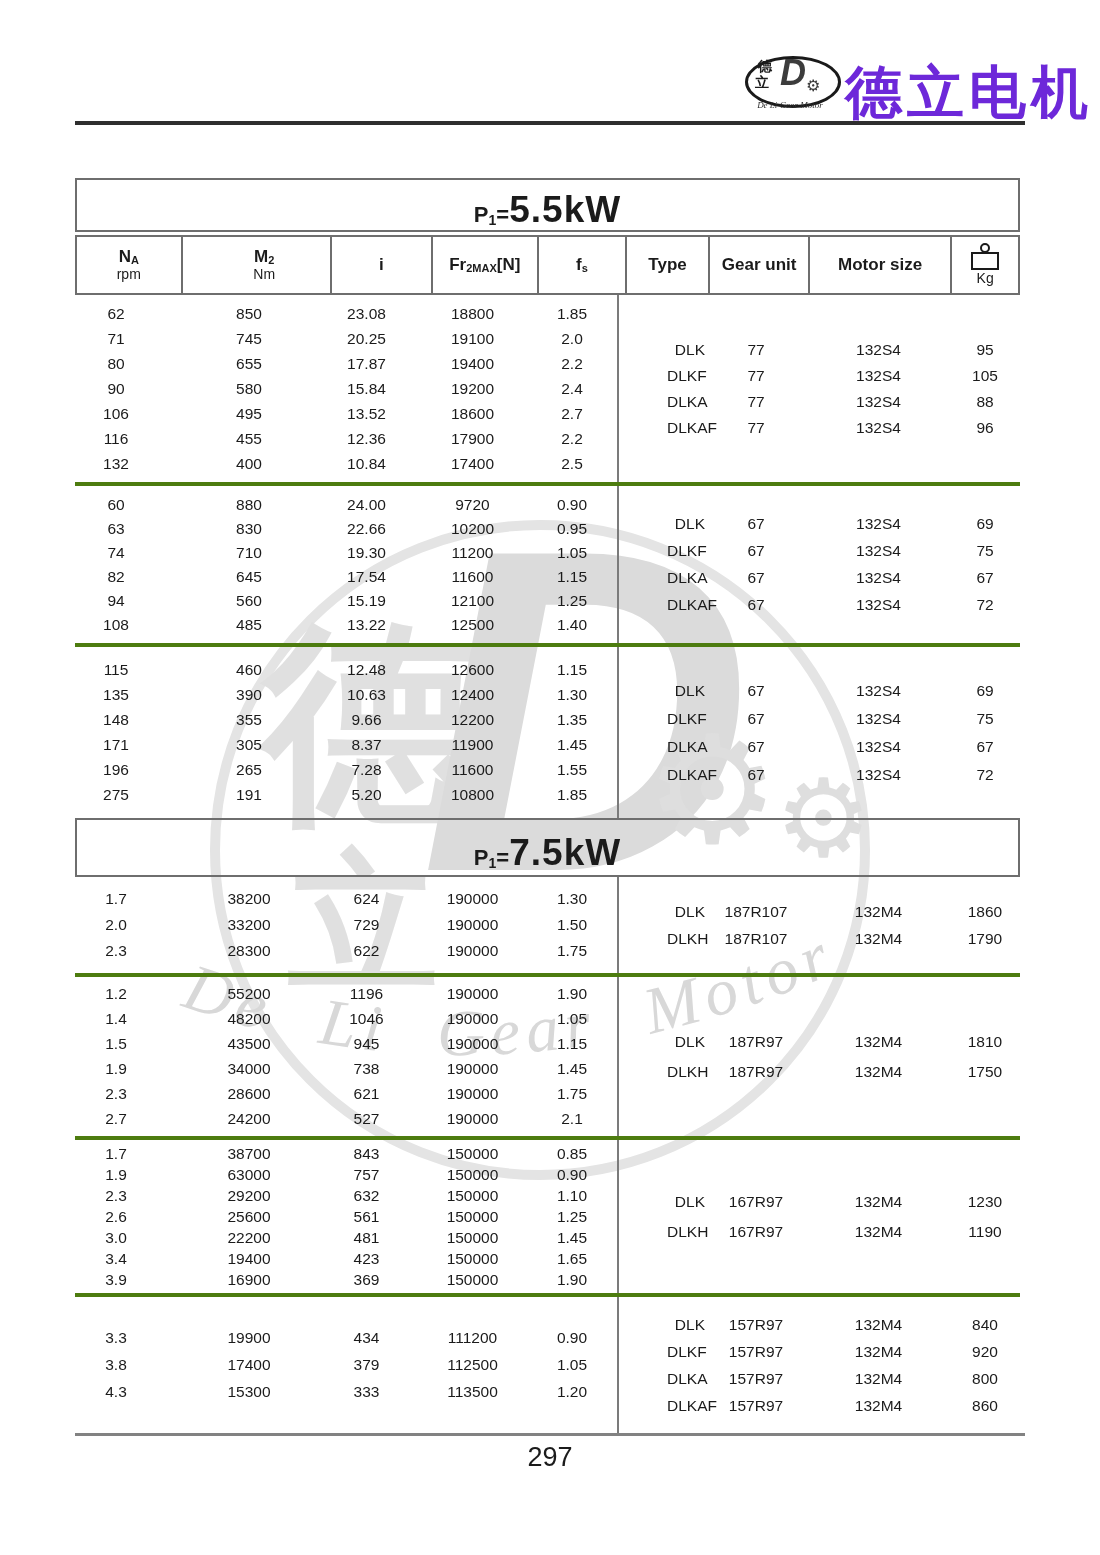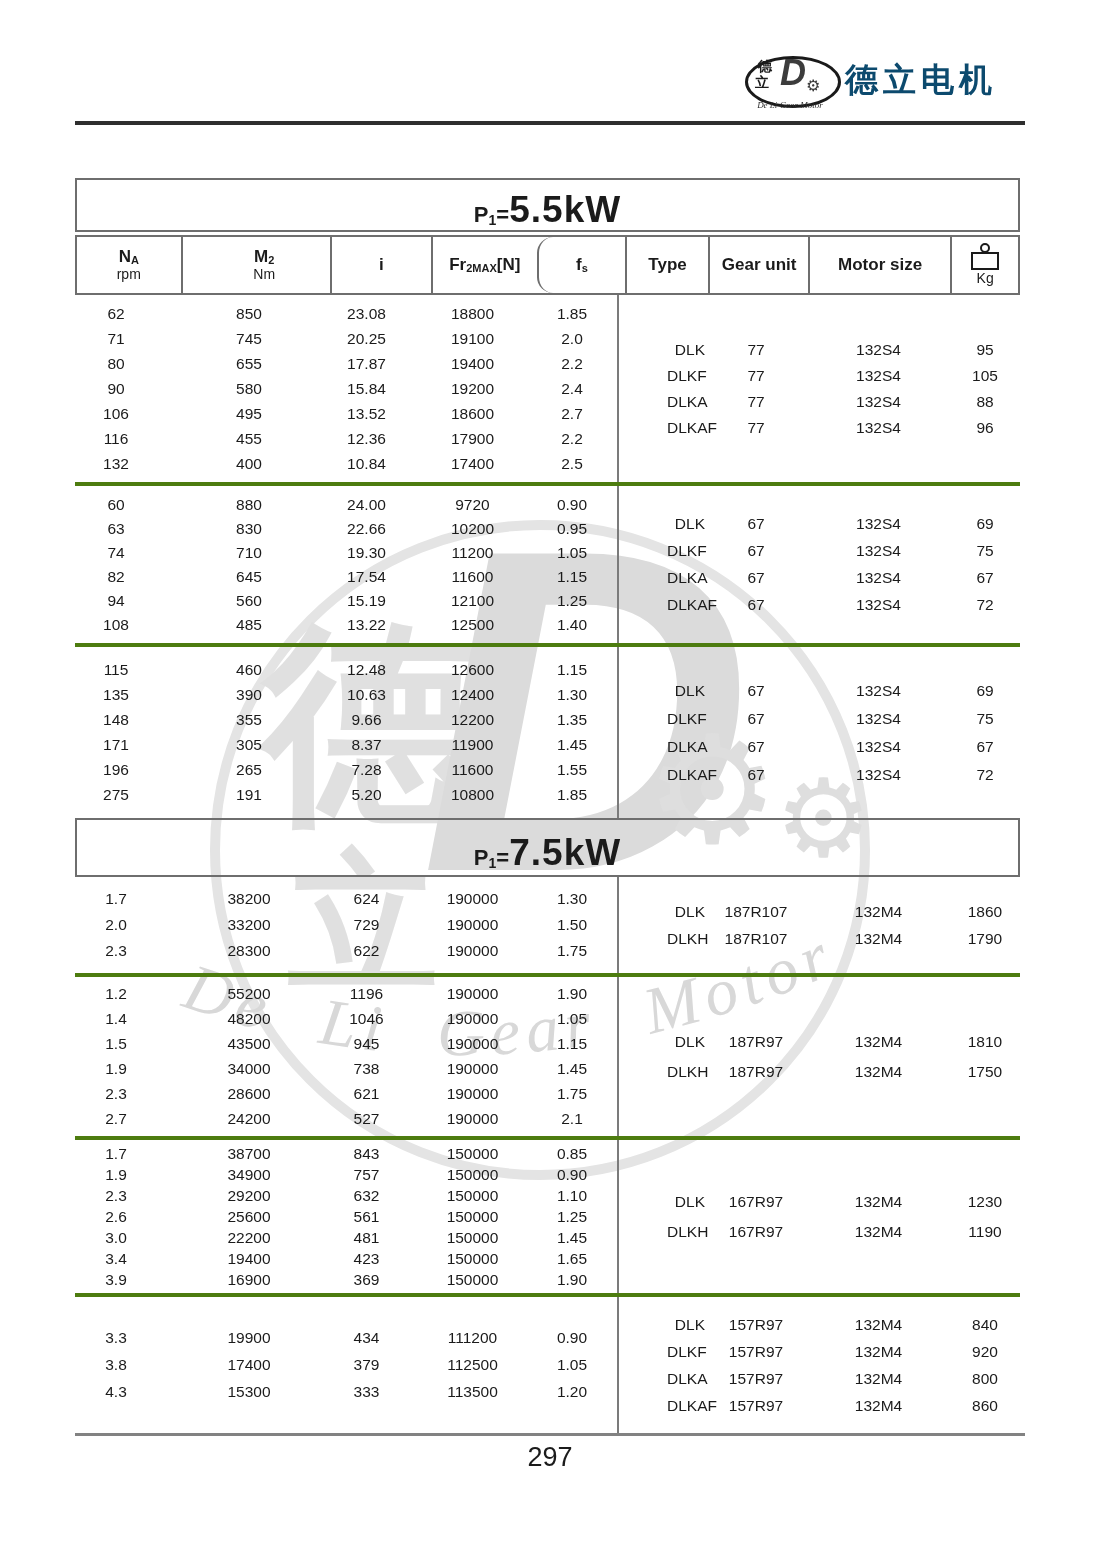--- a/index.html
+++ b/index.html
@@ -35,43 +35,43 @@
     font-family:"Liberation Serif","DejaVu Serif",serif;font-weight:bold;}
   .logo-cn2{position:absolute;left:755px;top:76px;font-size:14px;line-height:1;
     font-family:"Liberation Serif","DejaVu Serif",serif;font-weight:bold;}
   .logo-d{position:absolute;left:780px;top:55px;font-size:36px;line-height:1;
     font-weight:bold;font-style:italic;color:#3c3c3c;}
   .logo-gear{position:absolute;left:806px;top:78px;font-size:16px;line-height:1;color:#3c3c3c;
     font-family:"DejaVu Sans",sans-serif;}
   .logo-sub{position:absolute;left:730px;top:100px;width:120px;text-align:center;
     font-size:9px;font-style:italic;color:#2e2e2e;
     font-family:"Liberation Serif","DejaVu Serif",serif;}
-  .brand{position:absolute;left:845px;top:62px;font-size:33px;line-height:1.1;
+  .brand{position:absolute;left:845px;top:62px;font-size:57px;line-height:1.1;
     font-weight:bold;letter-spacing:5px;
-    font-family:"Liberation Serif","DejaVu Serif",serif;color:#0c4a6e;}
+    font-family:"Liberation Serif","DejaVu Serif",serif;color:#6d28d9;}
   .header-rule{position:absolute;left:75px;top:121px;width:950px;height:4px;background:#2e2e2e;}
   
   .sheet{position:absolute;left:75px;top:178px;width:945px;z-index:2;}
   .titlebar{box-sizing:border-box;height:54px;border:2px solid #6e6e6e;
     display:flex;align-items:baseline;justify-content:center;padding-top:9px;}
   .titlebar.second{height:59px;padding-top:12px;}
   .tp{font-size:22px;font-weight:bold;}
   .tsub{font-size:14px;font-weight:bold;position:relative;top:3px;}
   .teq{font-size:22px;font-weight:bold;}
   .tval{font-size:37px;font-weight:bold;letter-spacing:1px;}
   .thead{box-sizing:border-box;height:60px;margin-top:3px;border:2px solid #6e6e6e;
     display:flex;align-items:stretch;}
   .hc{box-sizing:border-box;display:flex;flex-direction:column;
     align-items:center;justify-content:center;}
   .hc + .hc{border-left:2px solid #6e6e6e;}
   .hmain{font-size:17px;font-weight:bold;line-height:1.15;}
   .hsub{font-size:11px;font-weight:bold;vertical-align:-2px;}
   .hunit{font-size:14px;line-height:1.1;}
   .w0{width:104px;}.w1{width:150px;padding-left:16px;}.w2{width:101px;}.w3{width:107px;}
-  .w4{width:88px;border-radius:16px;}.w5{width:84px;}.w6{width:100px;}.w7{width:143px;}.w8{width:68px;}
+  .w4{width:88px;}.w5{width:84px;}.w6{width:100px;}.w7{width:143px;}.w8{width:68px;}
   .kgicon{display:flex;flex-direction:column;align-items:center;margin-bottom:1px;}
   .kgknob{width:6px;height:6px;border:2px solid #1a1a1a;border-radius:50%;margin-bottom:-1px;background:#fff;}
   .kgbody{width:24px;height:14px;border:2px solid #1a1a1a;background:transparent;}
   
   .block{box-sizing:border-box;display:flex;border-bottom:4px solid #4d7c0f;}
   .block.nobord{border-bottom:none;}
   .ltab{width:542px;display:flex;flex-direction:column;justify-content:center;}
   .rtab{box-sizing:border-box;width:403px;border-left:2px solid #7b7b7b;
     display:flex;flex-direction:column;justify-content:center;}
   .trow{display:flex;align-items:center;}
@@ -502,21 +502,21 @@
       <div class="ltab">
           <div class="trow">
             <div class="cell c0">1.7</div>
             <div class="cell c1">38700</div>
             <div class="cell c2">843</div>
             <div class="cell c3">150000</div>
             <div class="cell c4">0.85</div>
           </div>
           <div class="trow">
             <div class="cell c0">1.9</div>
-            <div class="cell c1">34900</div>
+            <div class="cell c1">63000</div>
             <div class="cell c2">757</div>
             <div class="cell c3">150000</div>
             <div class="cell c4">0.90</div>
           </div>
           <div class="trow">
             <div class="cell c0">2.3</div>
             <div class="cell c1">29200</div>
             <div class="cell c2">632</div>
             <div class="cell c3">150000</div>
             <div class="cell c4">1.10</div>

